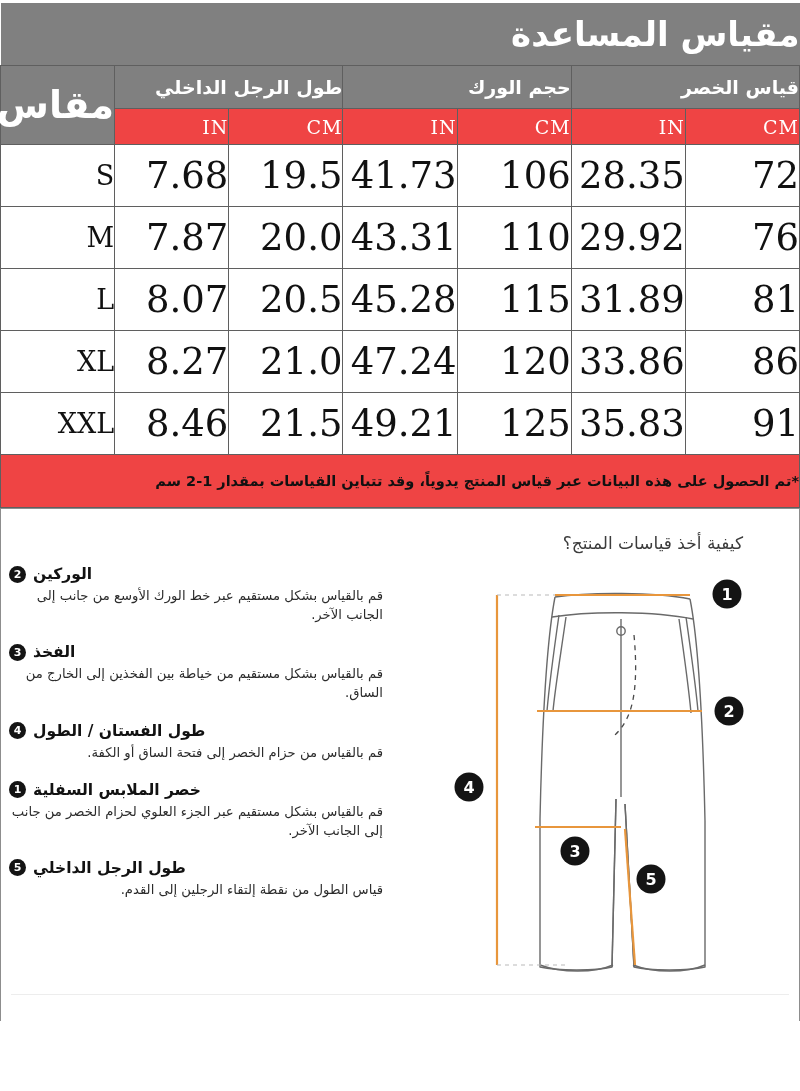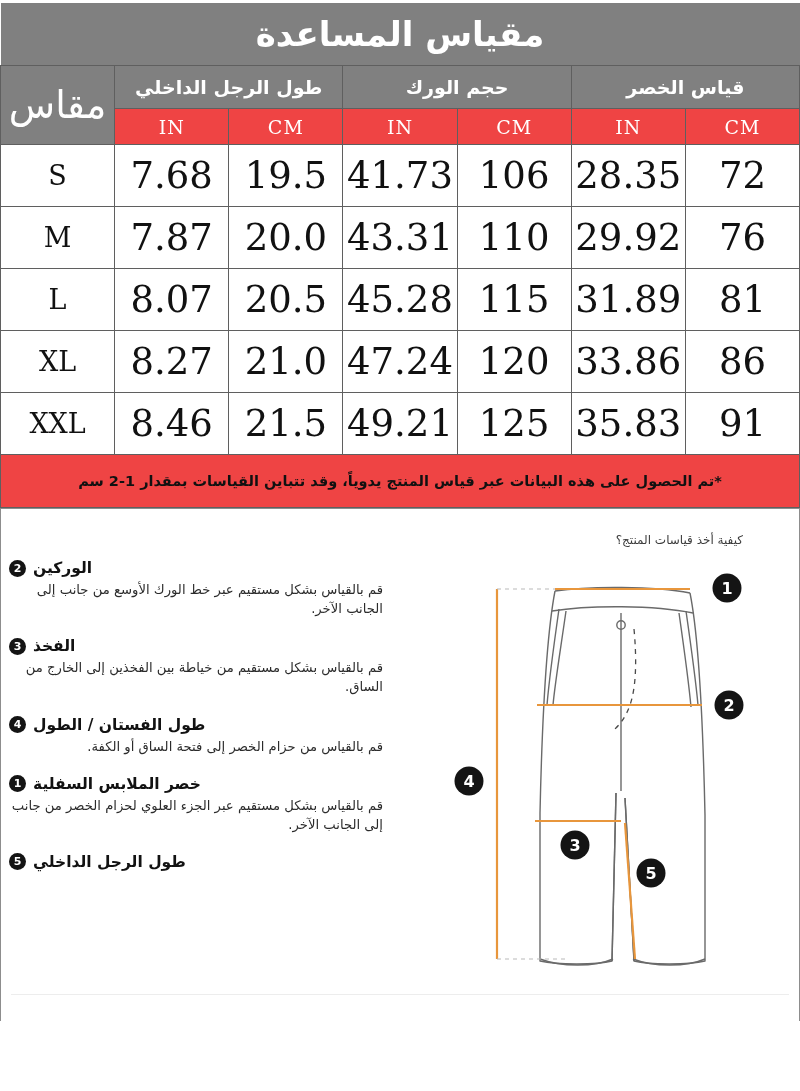--- a/index.html
+++ b/index.html
@@ -24,21 +24,21 @@
     border-top: 3px solid #ffffff;
   }
   table.size-table {
     width: 800px;
     border-collapse: collapse;
     table-layout: fixed;
   }
   table.size-table td,
   table.size-table th {
     border: 1px solid #5f5f5f;
-    text-align: center;
+    text-align: right;
     vertical-align: middle;
     padding: 0;
   }
   .title-cell {
     background: #808080;
     color: #ffffff;
     font-size: 34px;
     font-weight: bold;
     height: 62px;
     letter-spacing: 0.5px;
@@ -58,21 +58,21 @@
     color: #ffffff;
     font-family: "DejaVu Serif", "Liberation Serif", serif;
     font-size: 19px;
     height: 35px;
     letter-spacing: 1px;
   }
   .size-head {
     background: #808080;
     color: #ffffff;
     font-size: 38px;
-    font-weight: normal;
+    font-weight: bold;
   }
   .data-cell {
     font-family: "DejaVu Serif", "Liberation Serif", serif;
     font-size: 37px;
     height: 61px;
     background: #ffffff;
     color: #111111;
   }
   .size-cell {
     font-family: "DejaVu Serif", "Liberation Serif", serif;
@@ -104,21 +104,21 @@
     position: relative;
     width: 800px;
     box-sizing: border-box;
     border-right: 1px solid #8d8d8d;
     border-left: 1px solid #8d8d8d;
     height: 512px;
     background: #ffffff;
   }
   .howto-title {
     text-align: right;
-    font-size: 12px;
+    font-size: 17px;
     color: #3c3c3c;
     padding: 24px 56px 0 0;
     font-weight: normal;
     letter-spacing: 0.2px;
   }
   .howto-body {
     display: flex;
     flex-direction: row;
     align-items: flex-start;
     width: 800px;
@@ -366,19 +366,20 @@
           <span>خصر الملابس السفلية</span>
         </div>
         <div class="step-desc">قم بالقياس بشكل مستقيم عبر الجزء العلوي لحزام الخصر من جانب إلى الجانب الآخر.</div>
       </div>
 
       <div class="step">
         <div class="step-head">
           <span class="badge">5</span>
           <span>طول الرجل الداخلي</span>
         </div>
+        <div class="step-desc">قياس الطول من نقطة إلتقاء الرجلين إلى القدم.</div>
       </div>
 
     </div>
   </div>
 
   <div class="bottom-rule"></div>
 </div>
 
 </body></html>

